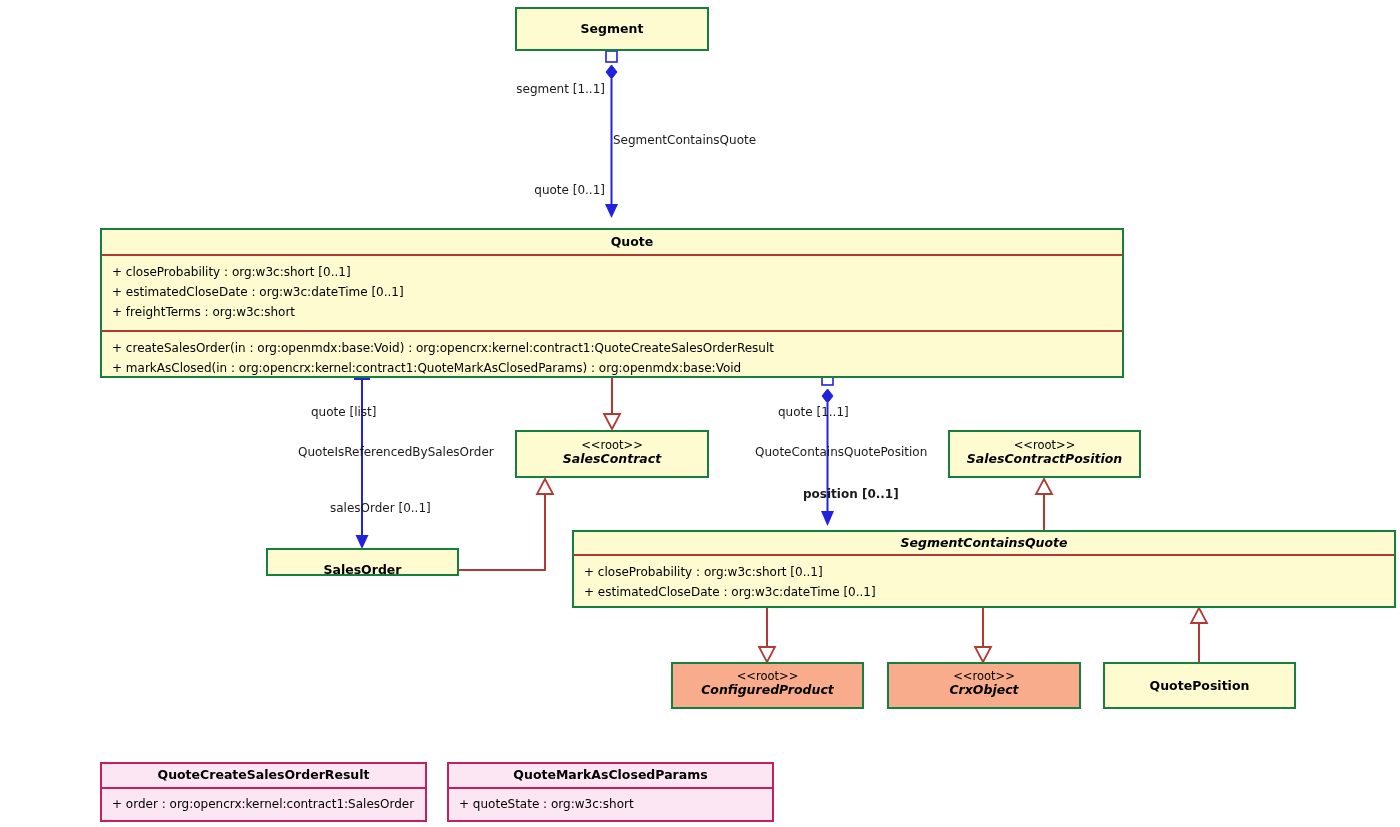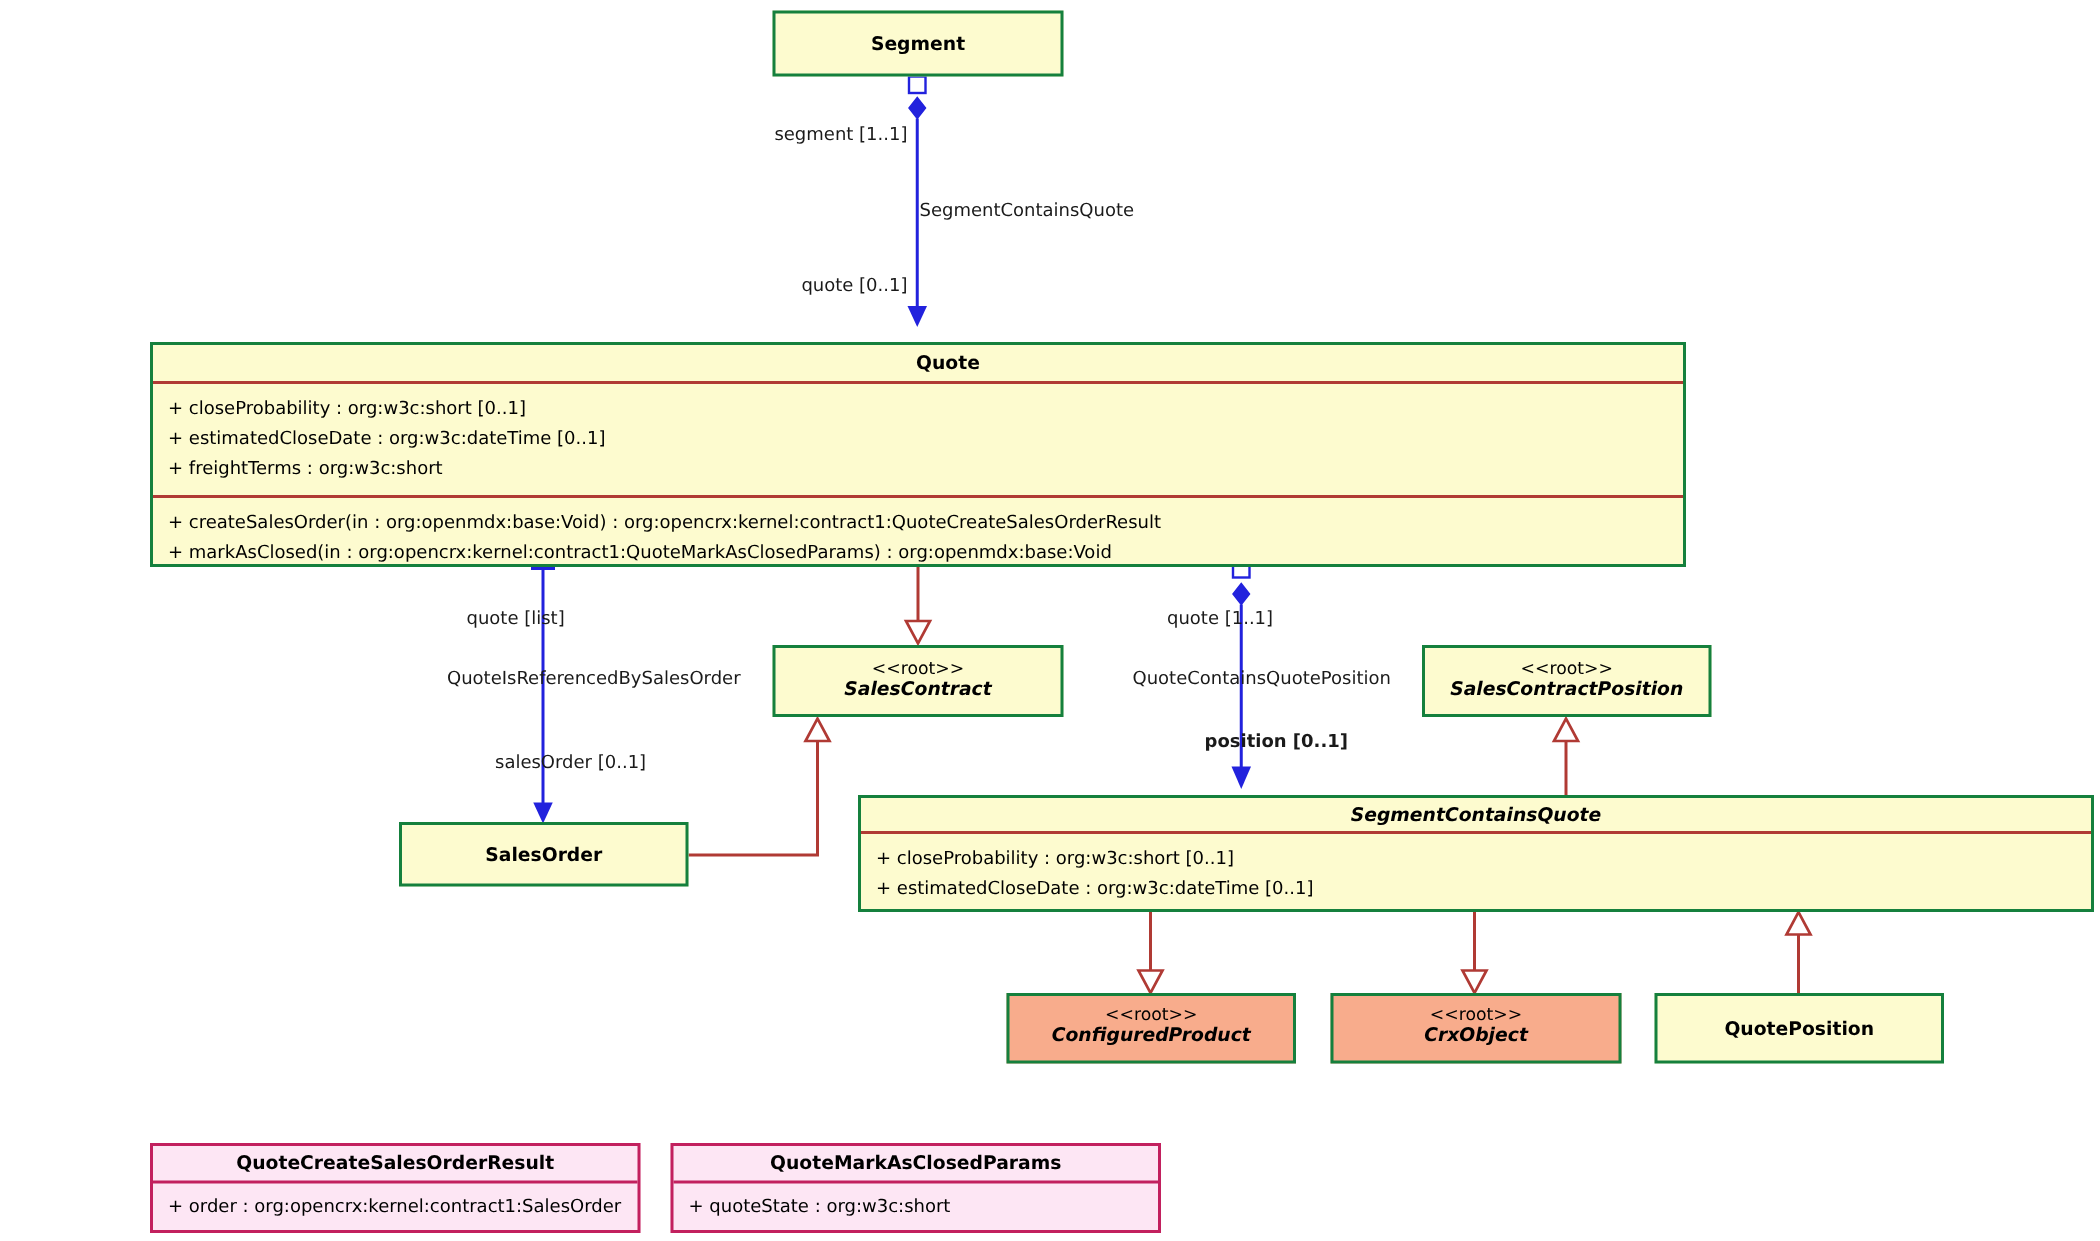--- a/index.html
+++ b/index.html
@@ -174,21 +174,21 @@
     </div>
   </div>
 
   <div class="uml-class" style="left:515px; top:430px; width:194px; height:48px;">
     <div class="cls-title abstract" style="padding-top:7px;">
       <span class="stereo">&lt;&lt;root&gt;&gt;</span>
       <span>SalesContract</span>
     </div>
   </div>
 
-  <div class="uml-class" style="left:266px; top:548px; width:193px; height:43px;">
+  <div class="uml-class" style="left:266px; top:548px; width:193px; height:28px;">
     <div class="cls-title" style="height:39px; line-height:28px;">SalesOrder</div>
   </div>
 
   <div class="uml-class" style="left:948px; top:430px; width:193px; height:48px;">
     <div class="cls-title abstract" style="padding-top:7px;">
       <span class="stereo">&lt;&lt;root&gt;&gt;</span>
       <span>SalesContractPosition</span>
     </div>
   </div>
 

